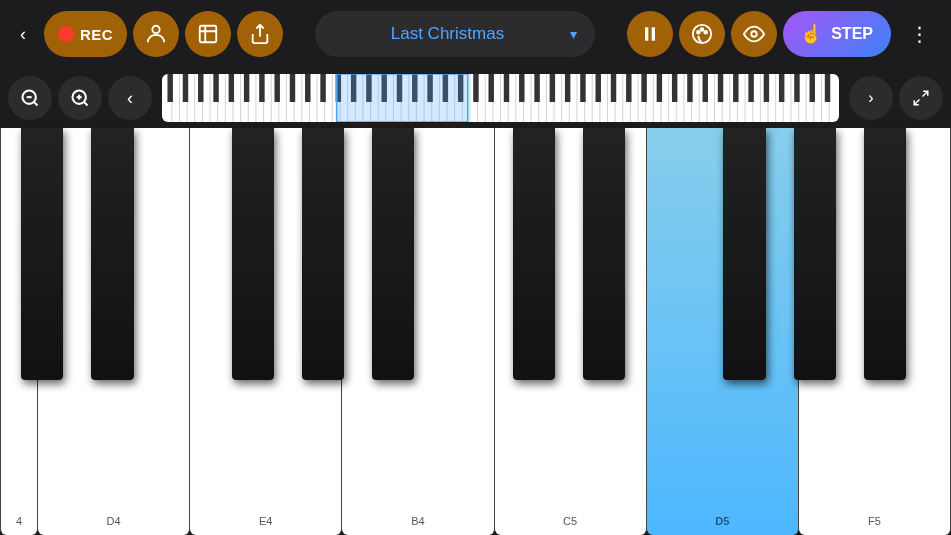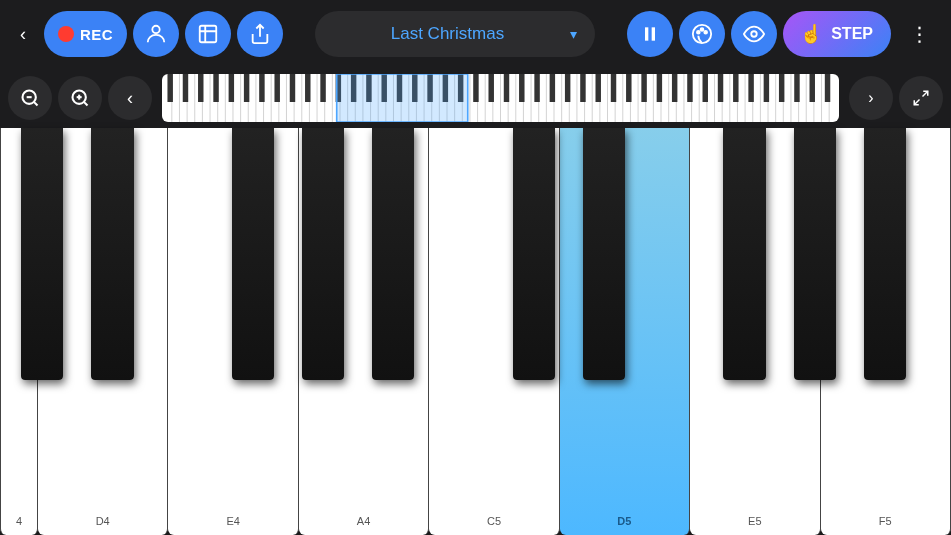--- a/index.html
+++ b/index.html
@@ -19,21 +19,21 @@
       background: #1c1c1e;
       height: 68px;
       padding: 0 8px;
       gap: 6px;
     }
 
     .toolbar-btn {
       display: flex;
       align-items: center;
       justify-content: center;
-      background: #3b82f6;
+      background: #a16207;
       border-radius: 50px;
       height: 46px;
       min-width: 46px;
       border: none;
       cursor: pointer;
       color: white;
       font-size: 18px;
       flex-shrink: 0;
     }
 
@@ -484,33 +484,30 @@
       <div class="white-key partial" style="max-width:38px; min-width:38px;">
         <span class="white-key-label">4</span>
       </div>
       <div class="white-key">
         <span class="white-key-label">D4</span>
       </div>
       <div class="white-key">
         <span class="white-key-label">E4</span>
       </div>
       <div class="white-key">
-        <span class="white-key-label">A4</span>
+        <span class="white-key-label">B4</span>
       </div>
       <div class="white-key">
         <span class="white-key-label">C5</span>
       </div>
 
       <div class="white-key highlighted">
         <span class="white-key-label" style="color:#1a5a8a; font-weight:700;">D5</span>
       </div>
       <div class="white-key">
-        <span class="white-key-label">E5</span>
-      </div>
-      <div class="white-key">
         <span class="white-key-label">F5</span>
       </div>
     </div>
 
     <div style="position:absolute; top:0; left:0; right:0; height:62%; pointer-events:none; z-index:10;">
 
       <div class="black-key" style="width: 42.1385px; height: 100%; left: 21.1446px;"></div>
 
       <div class="black-key" style="width: 42.1385px; height: 100%; left: 91.3754px;"></div>
 

